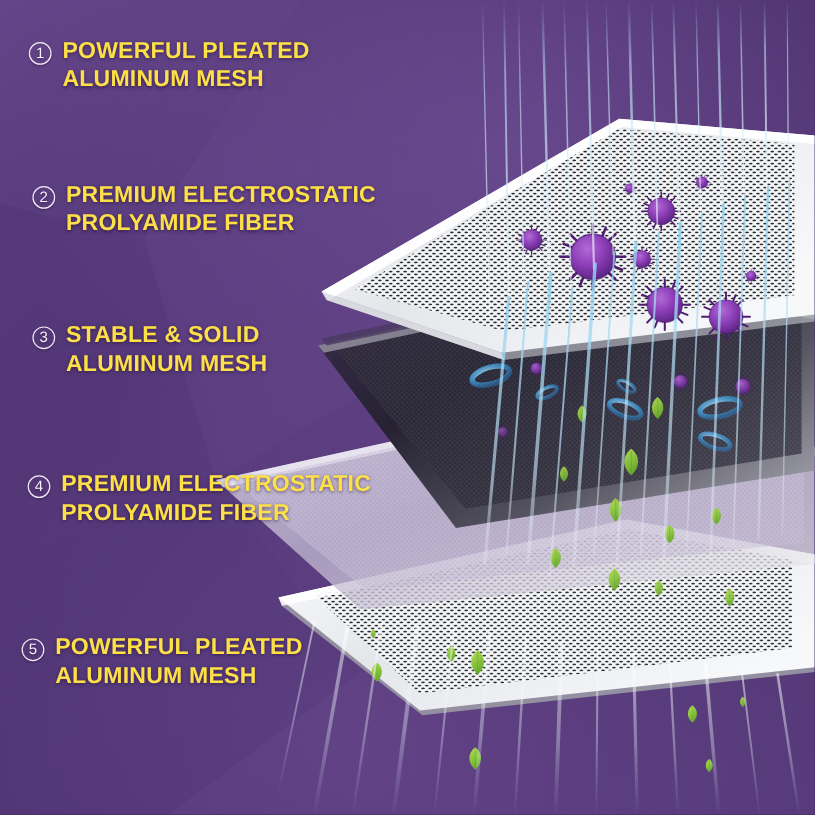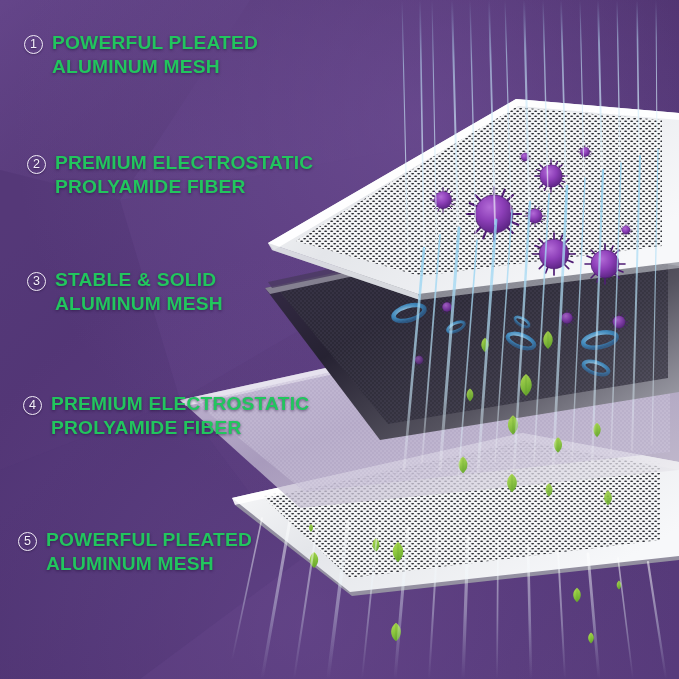--- a/index.html
+++ b/index.html
@@ -22,21 +22,21 @@
   .label{position:absolute;display:flex;align-items:flex-start;gap:9px;}
   .num{
     flex:0 0 auto;width:19px;height:19px;border-radius:50%;
     border:1.4px solid #f2ecf7;color:#f6f1fa;
     font-size:12.5px;line-height:16.4px;text-align:center;font-weight:500;
     margin-top:4px;
     text-shadow:0 1px 2px rgba(30,12,48,.55);
     box-shadow:0 1px 2px rgba(30,12,48,.35);
   }
   .ltext{
-    color:#22c55e;font-weight:bold;font-size:19.2px;line-height:23.5px;
+    color:#fde047;font-weight:bold;font-size:19.2px;line-height:23.5px;
     letter-spacing:.2px;white-space:pre-line;
     text-shadow:0 1px 3px rgba(34,14,54,.6);
   }
   
   .stack{position:absolute;inset:0;z-index:40;}
   .stack svg{width:100%;height:100%;display:block;}
   .air{position:absolute;inset:0;z-index:50;pointer-events:none;}
   .air svg{width:100%;height:100%;display:block;}
   .particles{position:absolute;inset:0;z-index:45;pointer-events:none;}
   .particles svg{width:100%;height:100%;display:block;}

